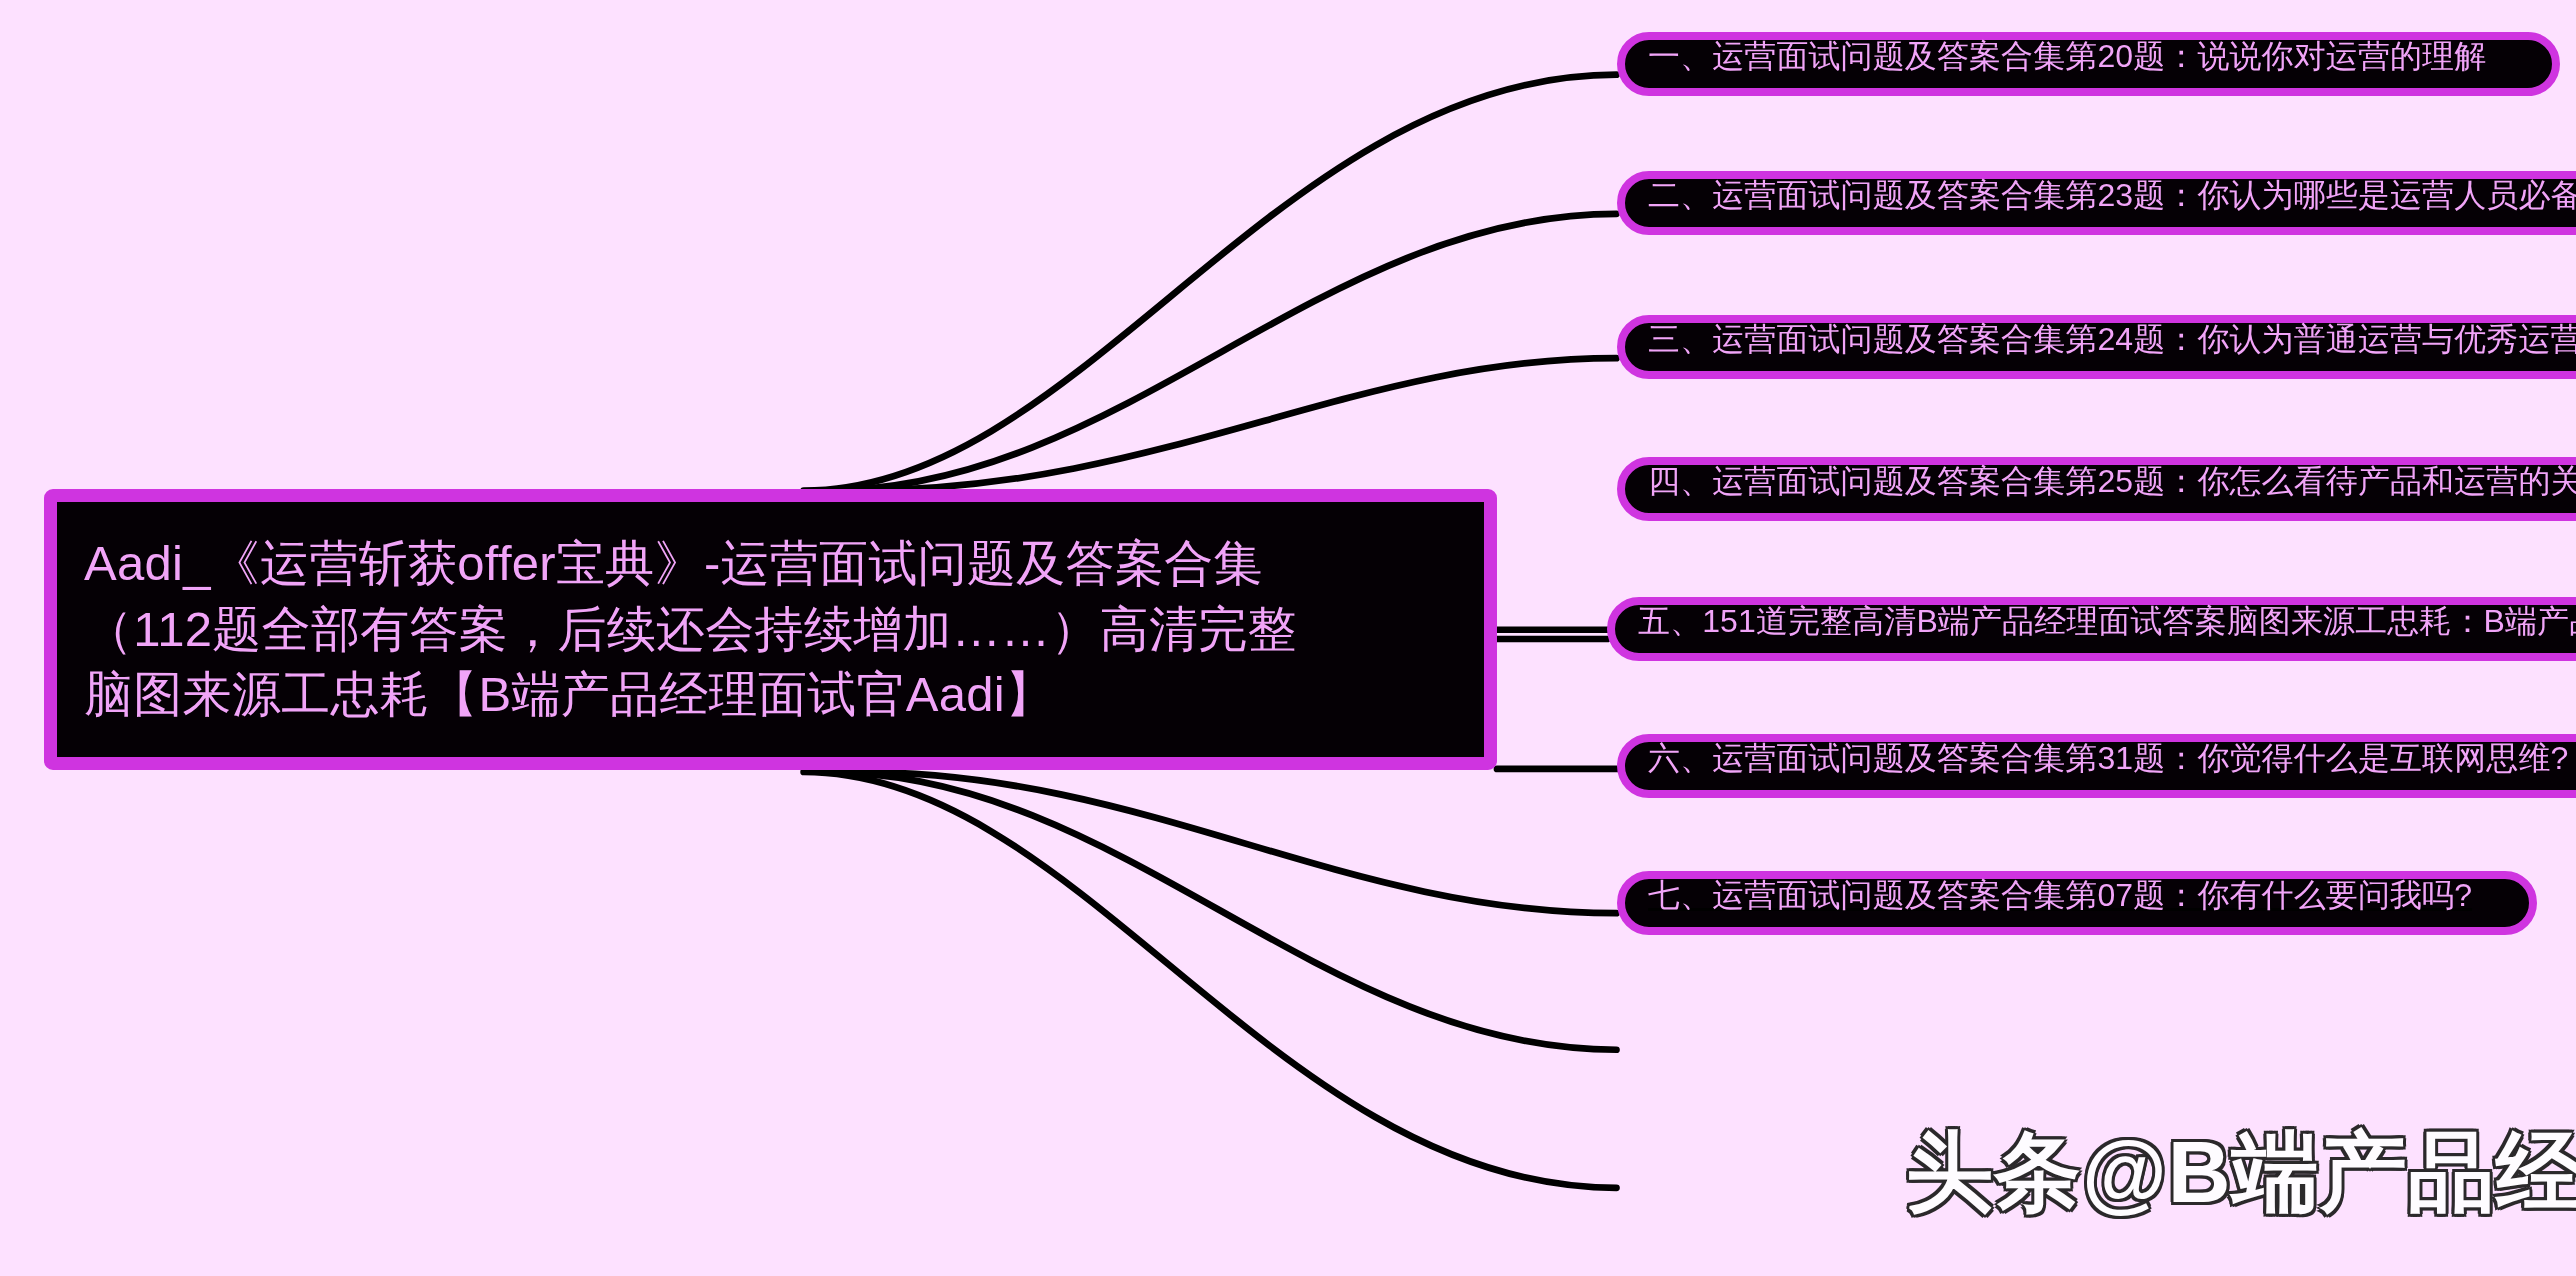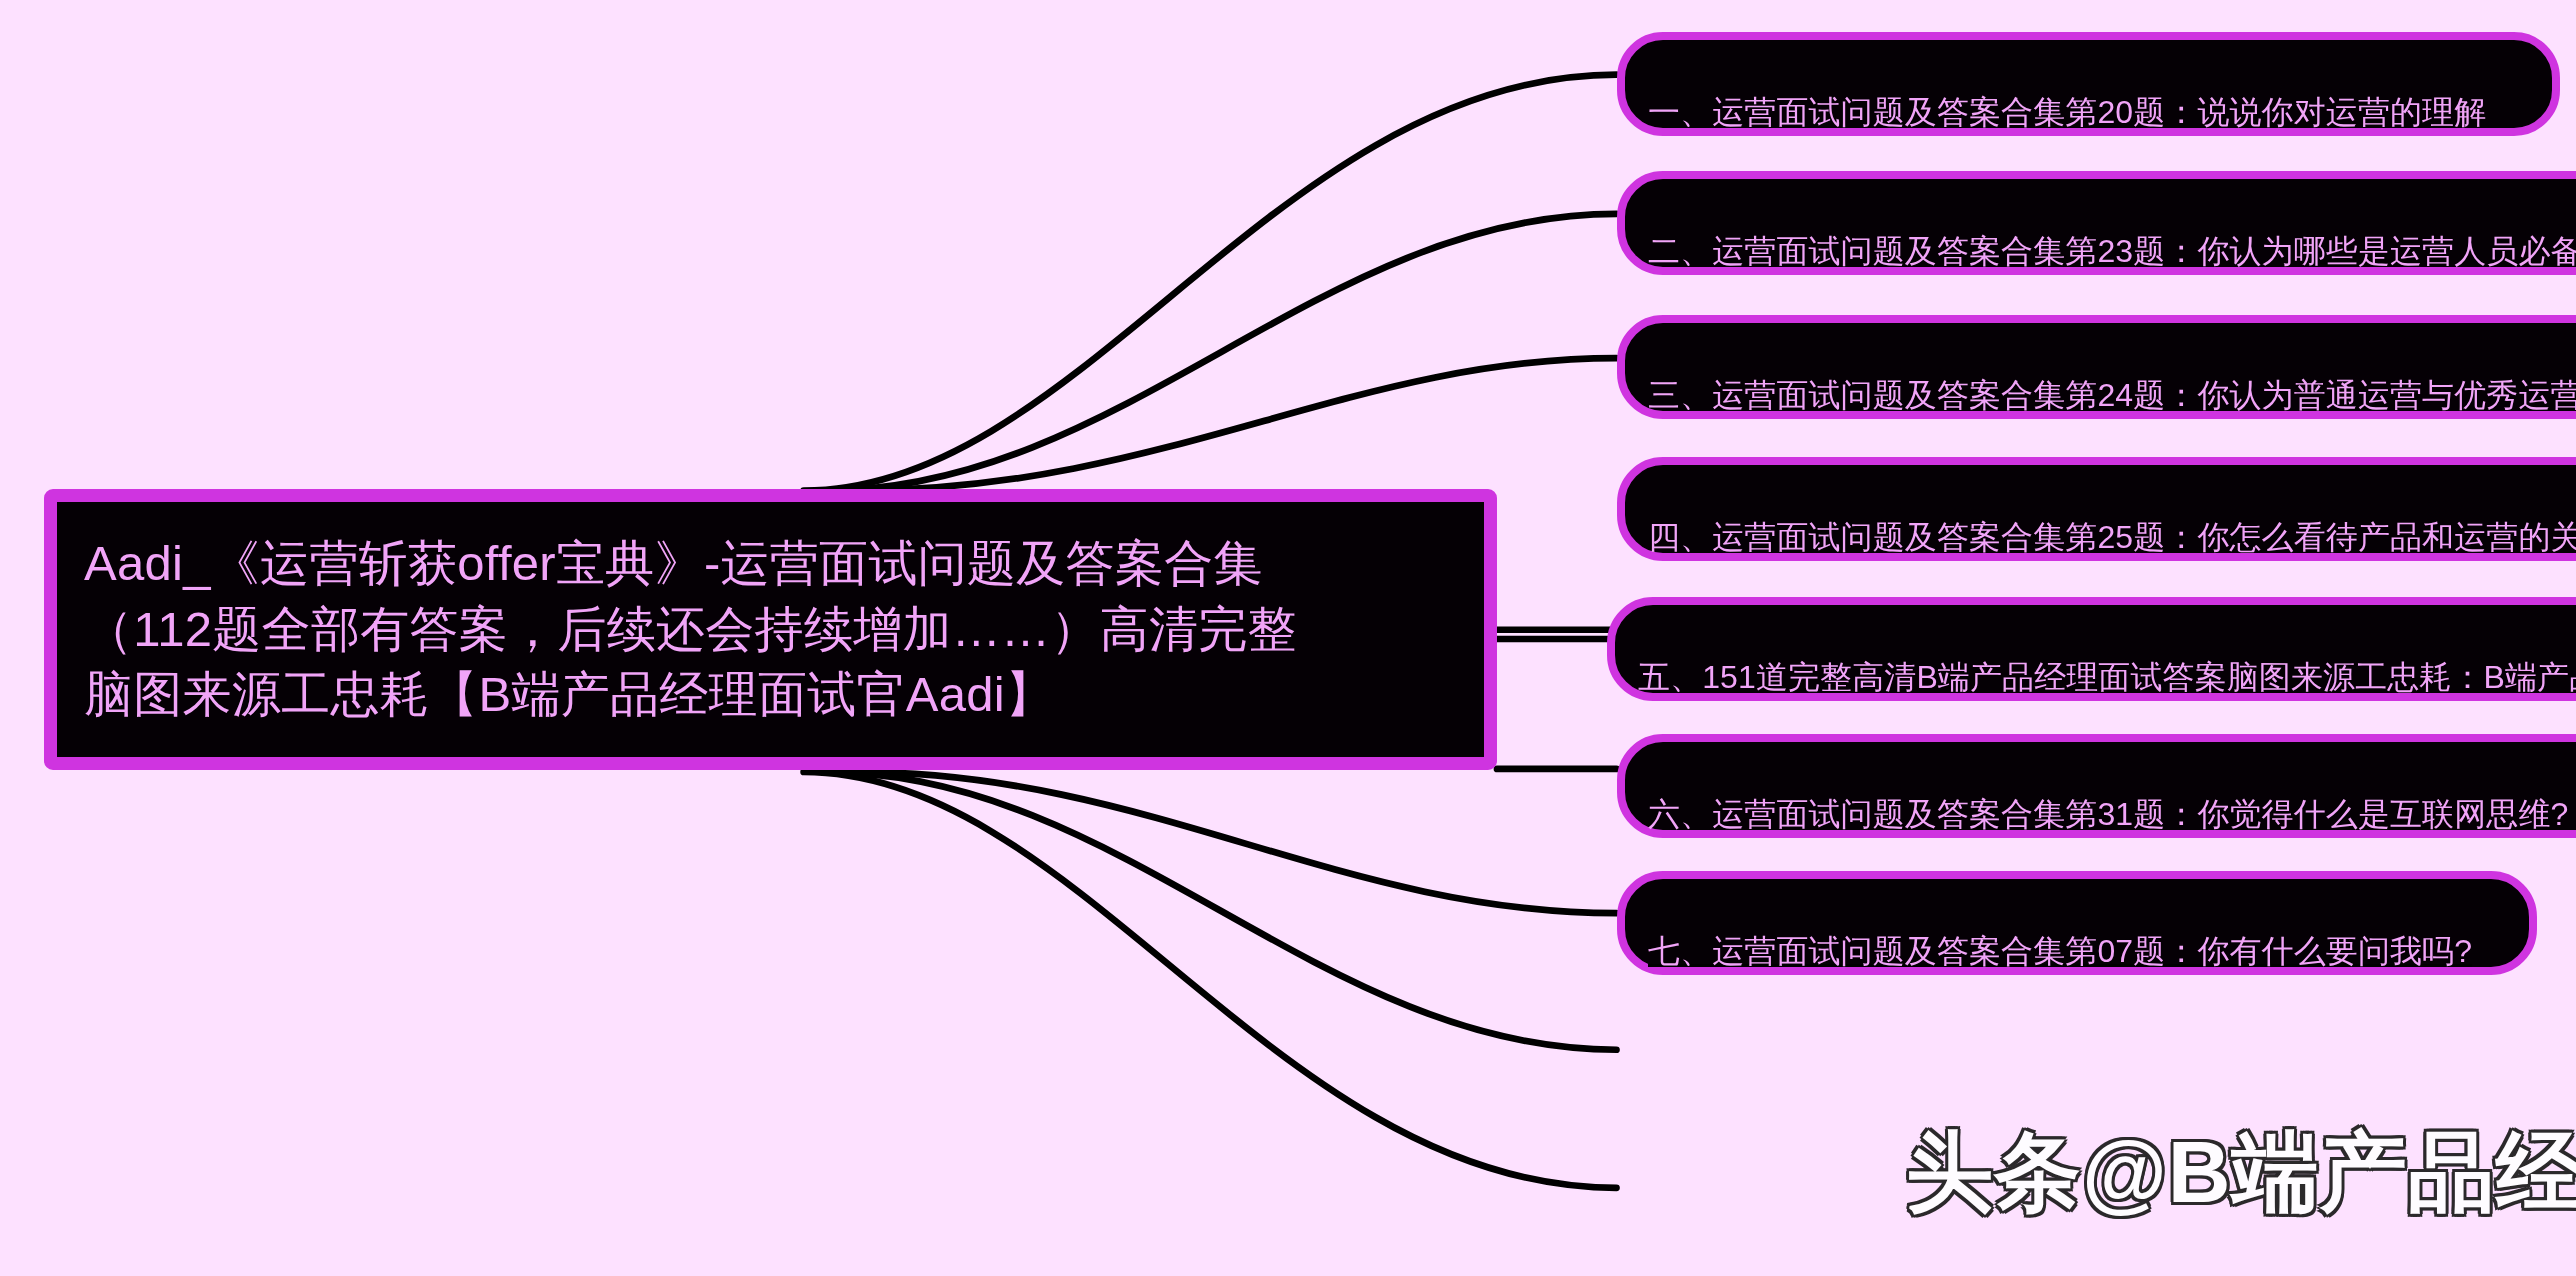--- a/index.html
+++ b/index.html
@@ -37,25 +37,25 @@
     font-size:49px;
     line-height:1.34;
     font-weight:400;
     letter-spacing:0.3px;
     white-space:pre-line;
   }
 
   
   .branch-node {
     position:absolute;
-    height:104px;
+    height:64px;
     background:#050005;
     border:8.8px solid #cf34e0;
     border-radius:46px;
-    display:flex; align-items:flex-end;
+    display:flex; align-items:flex-start;
     padding:0 23px;
     z-index:5;
     white-space:nowrap;
   }
   .branch-text {
     color:#f1a4f8;
     font-size:32px;
     line-height:1;
     font-weight:400;
     letter-spacing:0.1px;

